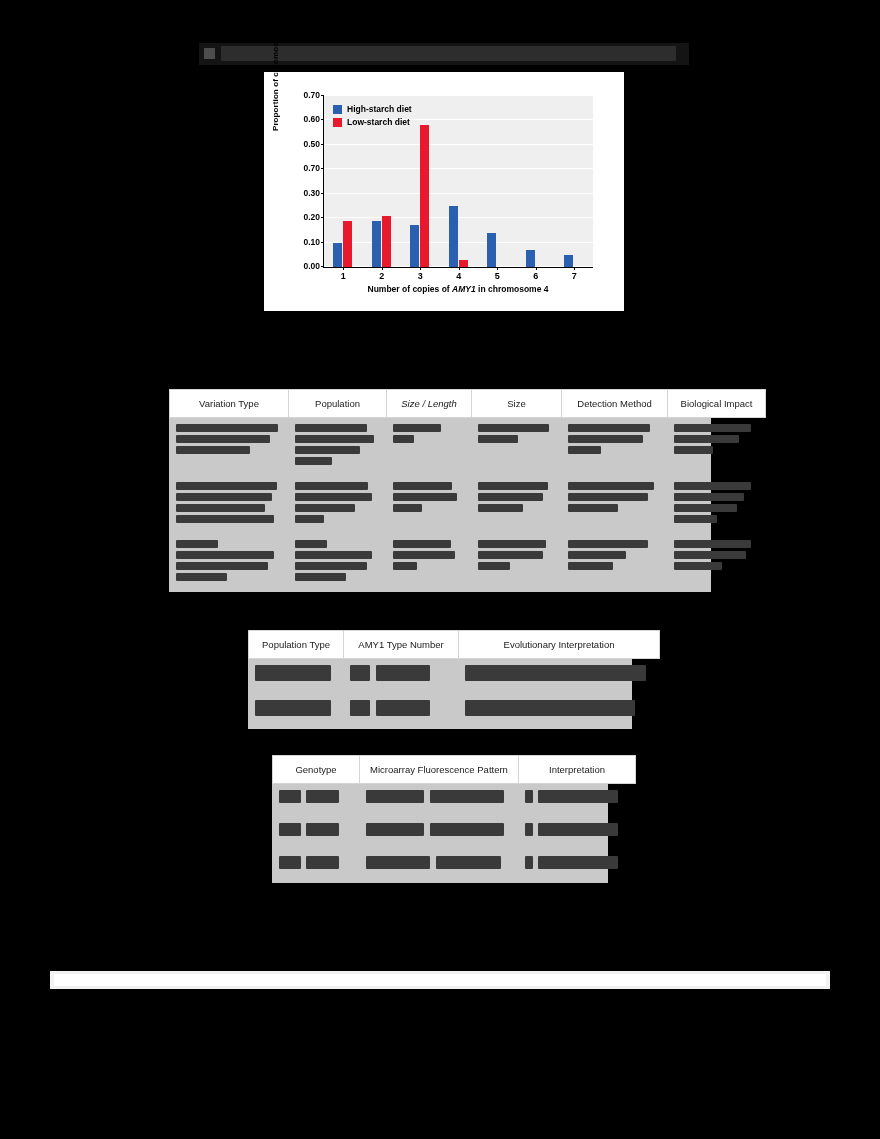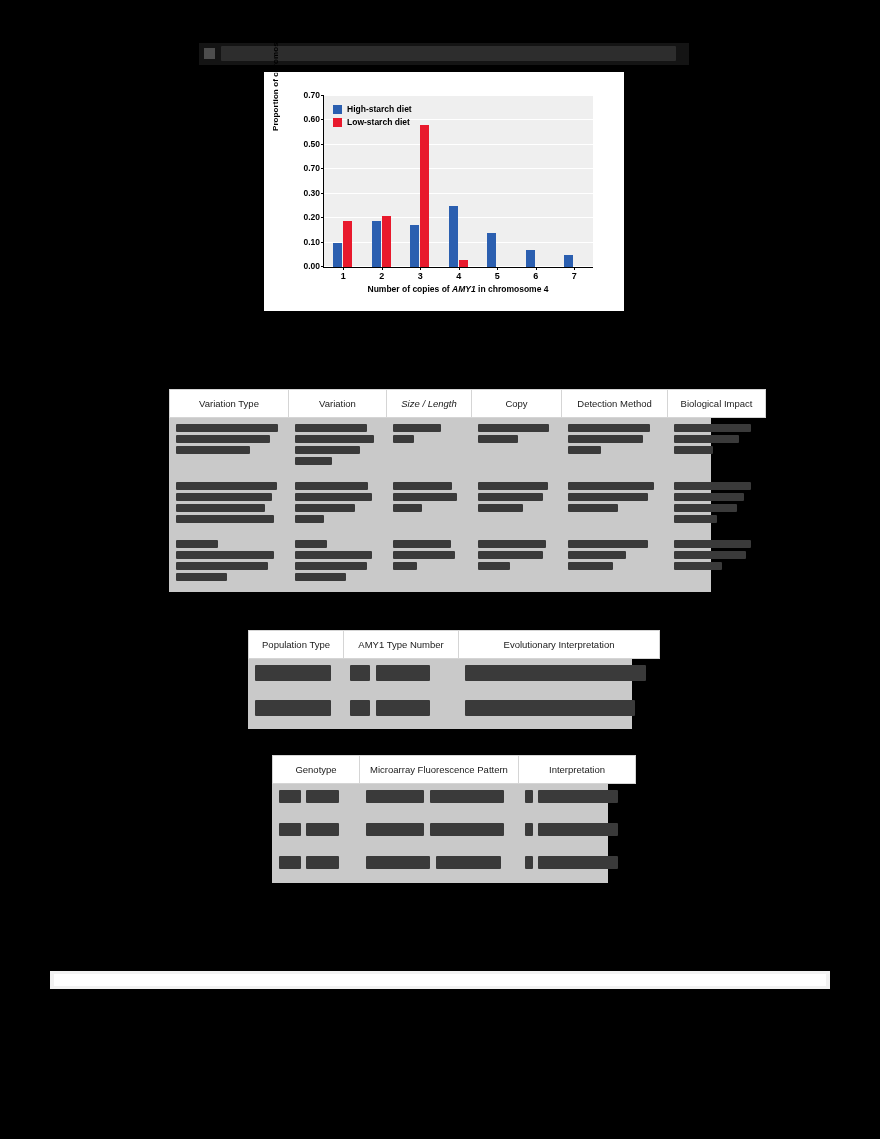--- a/index.html
+++ b/index.html
@@ -378,23 +378,23 @@
 
     <div class="x-title"><span>Number of copies of </span><i>AMY1</i><span> in chromosome 4</span></div>
   </div>
 </div>
 
 <div id="table1" class="table-wrap">
   <table class="doc-table">
     <thead>
       <tr>
         <th>Variation Type</th>
-        <th>Variation</th>
+        <th>Population</th>
         <th>Size / Length</th>
-        <th>Copy</th>
+        <th>Size</th>
         <th>Detection Method</th>
         <th>Biological Impact</th>
       </tr>
     </thead>
     <tbody>
       <tr style="height:58px">
         <td>
           <span class="cellblock" style="width:96%"></span>
             <span class="cellblock" style="width:88%"></span>
             <span class="cellblock" style="width:70%"></span>

